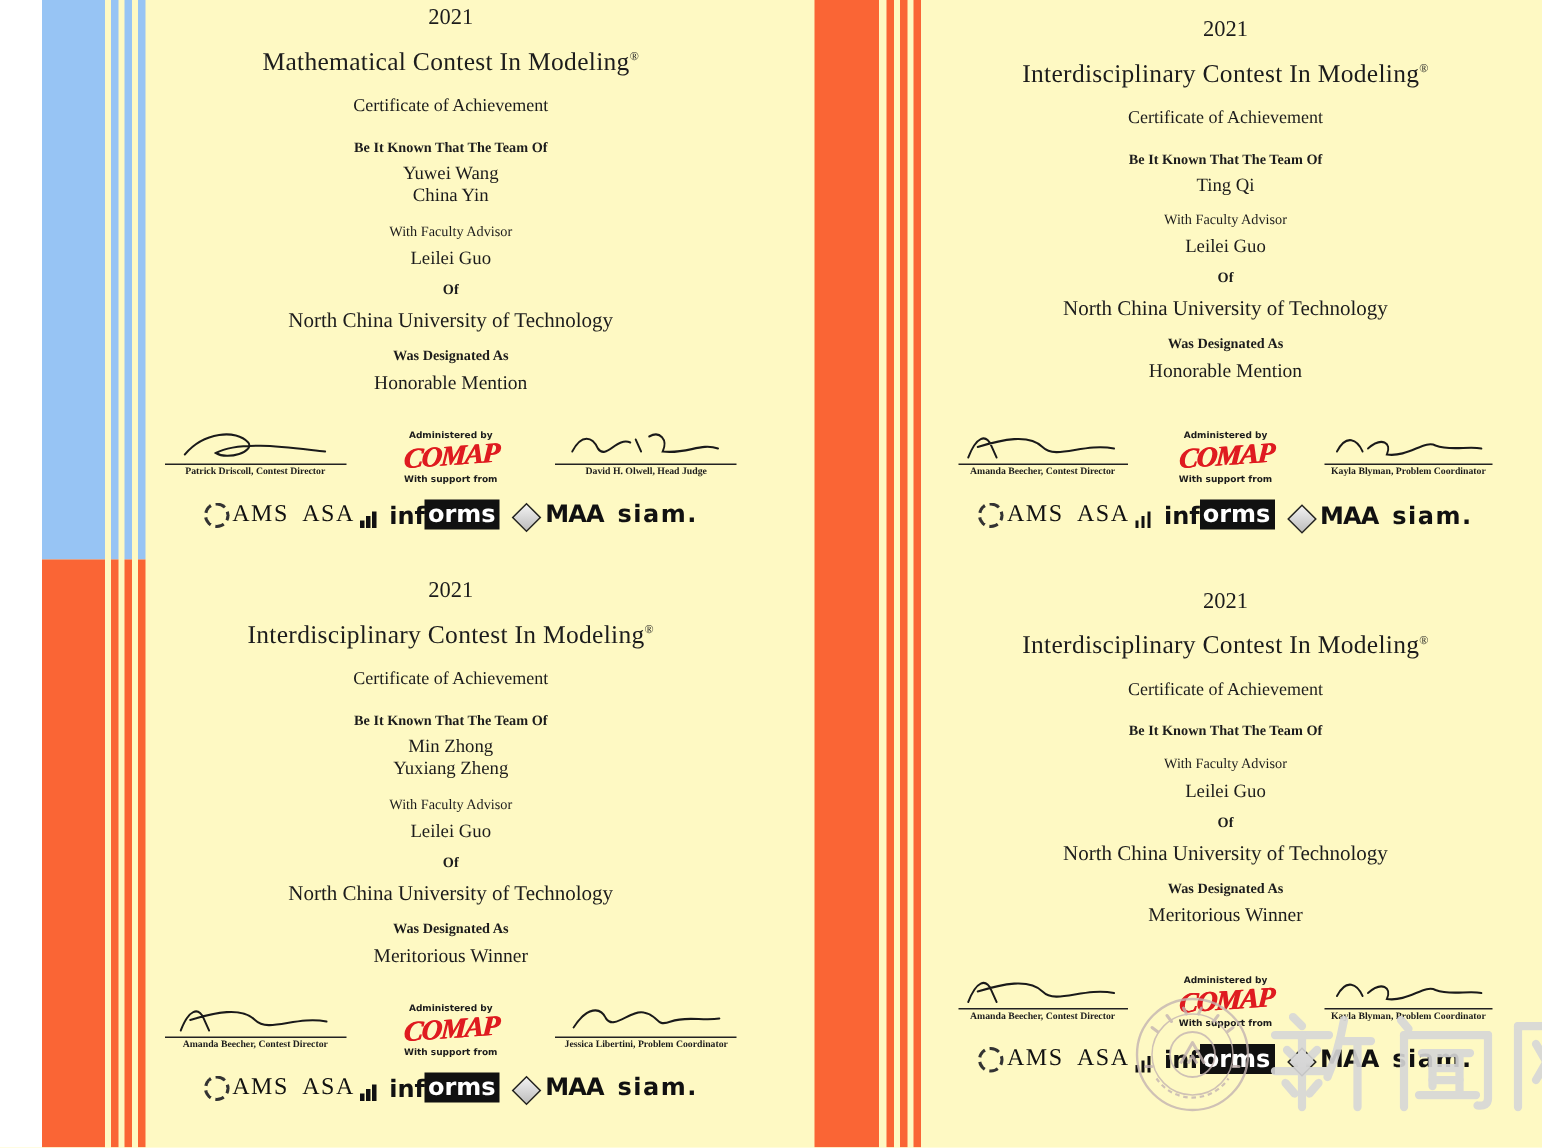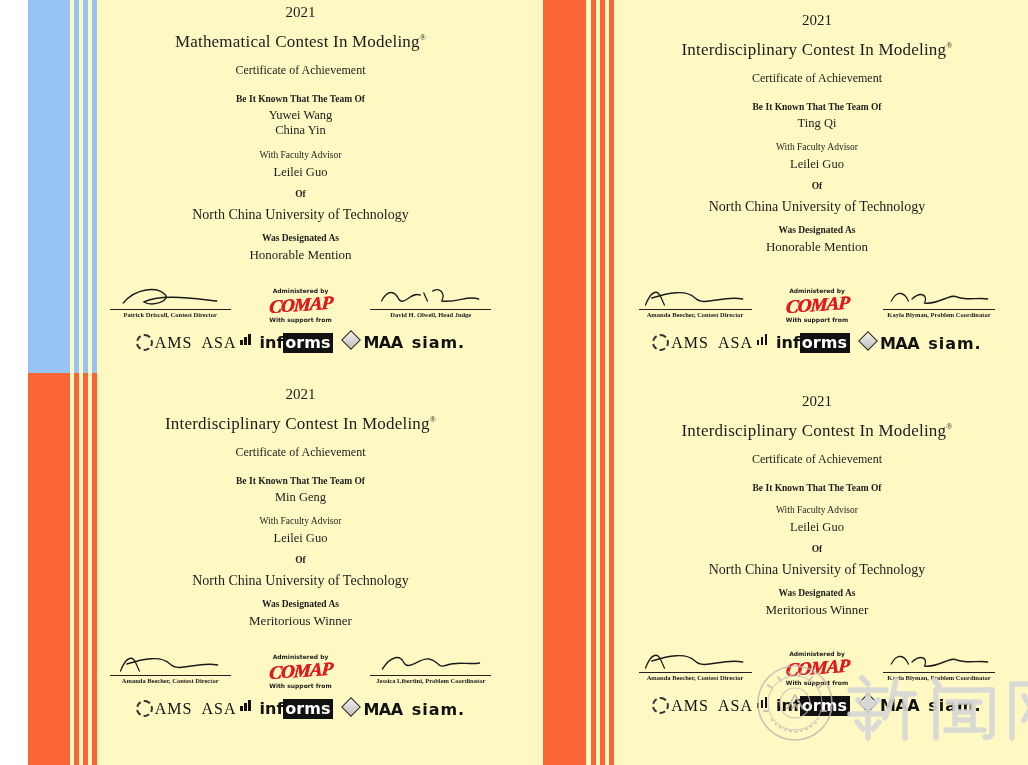--- a/index.html
+++ b/index.html
@@ -42,21 +42,21 @@
   .sig-col svg{width:108px;height:26px;display:block;margin:0 auto;}
   .sig-col svg path{fill:none;stroke:#1a1a1a;stroke-width:1.4;stroke-linecap:round;}
   .sig-rule{width:94%;margin:-2px auto 1px auto;border-top:1px solid #222;}
   .sig-cap{font-size:6.5px;font-weight:bold;line-height:8px;}
   .comap-col{width:26%;padding-top:2px;}
   .tiny{font-size:6px;font-weight:bold;font-family:"DejaVu Sans",sans-serif;line-height:7px;}
   .comap{font-size:19px;line-height:20px;font-weight:bold;font-style:italic;color:var(--comap-red);
          transform:skewX(-8deg) rotate(-4deg);letter-spacing:-1px;text-shadow:.6px 0 currentColor;margin:1px 0;}
   
   .logos{margin-top:8px;display:flex;justify-content:center;align-items:center;gap:9px;height:24px;}
-  .logo{display:inline-flex;align-items:flex-start;color:#111;}
+  .logo{display:inline-flex;align-items:flex-end;color:#111;}
   .ams-ring{width:13px;height:13px;border:2px dashed #333;border-radius:50%;margin-right:2px;}
   .ams-txt,.asa-txt{font-size:16px;letter-spacing:1px;font-family:"Liberation Serif",serif;}
   .asa-bars{display:inline-flex;align-items:flex-end;margin-left:2px;}
   .asa-bars i{display:inline-block;width:2.5px;background:#111;margin-left:1.5px;}
   .b1{height:5px;} .b2{height:8px;} .b3{height:11px;}
   .informs{font-family:"DejaVu Sans",sans-serif;font-weight:bold;font-size:16px;}
   .orms{background:#111;color:#fff;padding:0 3px 1px 2px;}
   .maa-dia{width:12px;height:12px;border:1.5px solid #222;background:linear-gradient(135deg,#f2f2f2,#bdbdbd);
            transform:rotate(45deg);margin:0 5px 0 2px;}
   .maa-txt{font-family:"DejaVu Sans",sans-serif;font-weight:bold;font-size:16px;letter-spacing:-.5px;}
@@ -205,21 +205,22 @@
       <span class="logo siam">siam.</span>
     </div>
   </div>
 
   <div class="cert c3">
     <div class="year">2021</div>
     <div class="title"><span>Interdisciplinary Contest In Modeling</span><sup>®</sup></div>
     <div class="certline">Certificate of Achievement</div>
     <div class="known">Be It Known That The Team Of</div>
     <div class="team">
-      <div>Min Geng</div>
+      <div>Min Zhong</div>
+      <div>Yuxiang Zheng</div>
     </div>
     <div class="adv-label">With Faculty Advisor</div>
     <div class="adv-name">Leilei Guo</div>
     <div class="of">Of</div>
     <div class="univ">North China University of Technology</div>
     <div class="desig">Was Designated As</div>
     <div class="award">Meritorious Winner</div>
     <div class="sigrow">
       <div class="sig-col">
         <svg viewBox="0 0 120 26" preserveAspectRatio="none">

